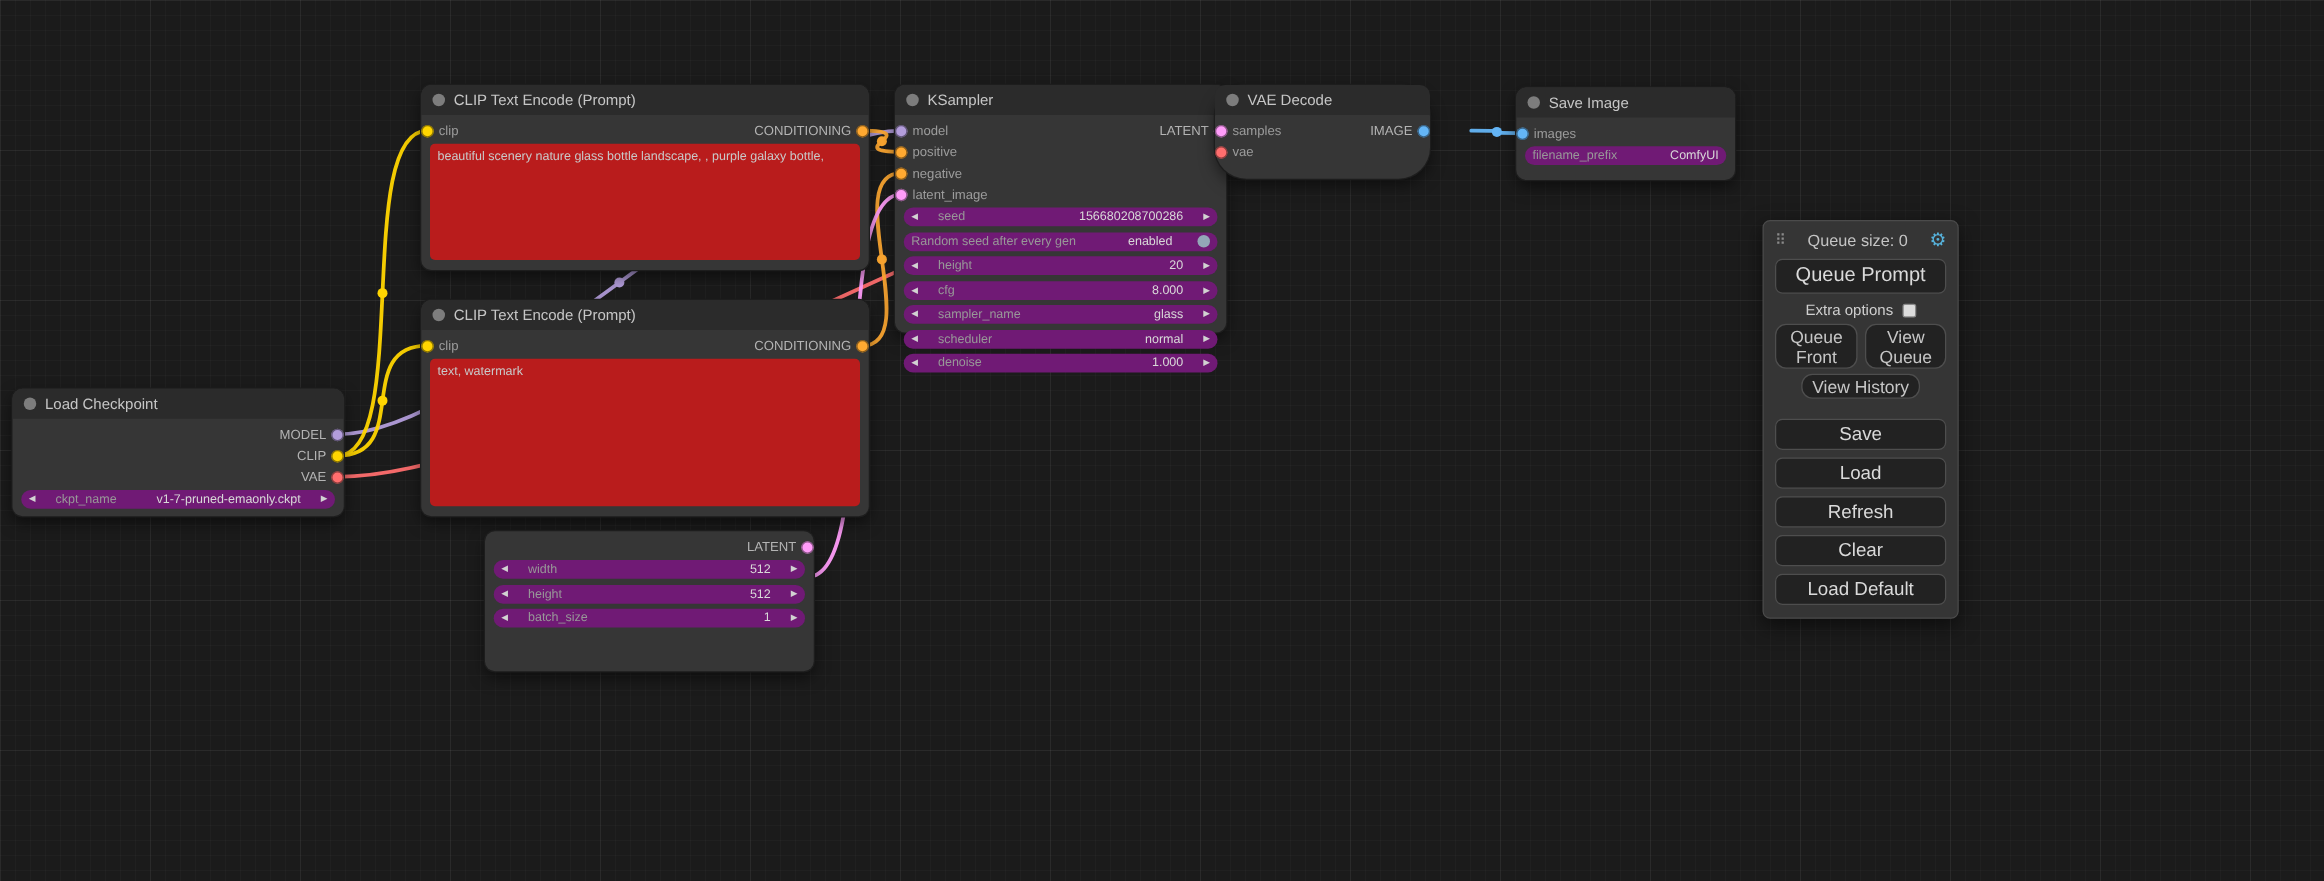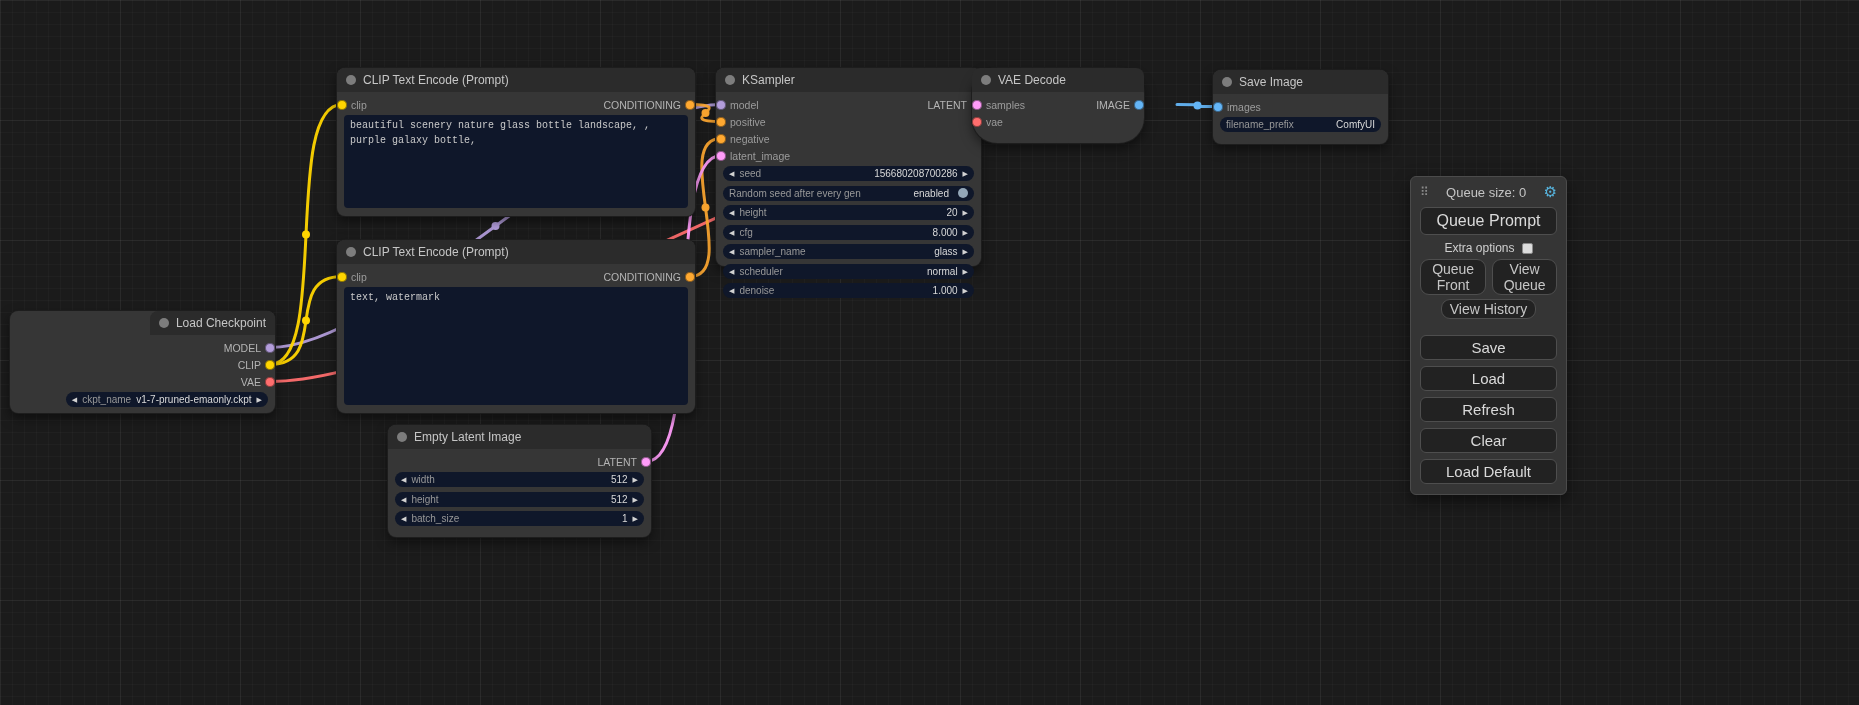--- a/index.html
+++ b/index.html
@@ -43,34 +43,34 @@
     box-shadow:0 0 0 1px rgba(0,0,0,.45) inset;
   }
   .dot.in  { left:0; }
   .dot.out { right:0; }
   .c-model{background:#B39DDB}.c-clip{background:#FFD500}.c-vae{background:#FF6E6E}
   .c-cond{background:#FFA931}.c-latent{background:#FF9CF9}.c-image{background:#64B5F6}
   .ilabel { margin-left:14px; color:#9c9c9c; }
   .olabel { margin-left:auto; margin-right:14px; color:#b4b4b4; }
 
   .widget {
-    height:15px; flex:0 0 15px; background:#0f172a; border-radius:8px;
+    height:15px; flex:0 0 15px; background:#701a75; border-radius:8px;
     margin:2.25px 7px; padding:0 6px;
-    display:flex; align-items:center; gap:5px;
+    display:flex; align-items:center; gap:16px;
     font-size:10px; color:#989898;
   }
   .widget .arrow { color:#d2d2d2; font-size:7px; line-height:1; }
   .widget .wvalue { margin-left:auto; color:#d8d8d8; }
   .widget .knob {
     width:10px; height:10px; border-radius:50%; background:#93a6b7;
     margin-left:4px; flex:0 0 auto;
   }
   .prompt {
-    flex:1; margin:2px 7px 8px; background:#0f172a; border-radius:4px;
-    padding:4px 6px; font-family:Liberation Mono, monospace;
+    flex:1; margin:2px 7px 8px; background:#b91c1c; border-radius:4px;
+    padding:4px 6px; font-family:Liberation Sans, sans-serif;
     font-size:10px; line-height:1.45; color:#c9c9c9;
     white-space:pre-wrap; word-break:break-word; overflow:hidden;
   }
 
   .menu {
     position:absolute; z-index:3; left:1410px; top:176px; width:157px;
     background:#353535; border:1px solid #4b4b4b; border-radius:6px;
     box-shadow:0 6px 16px rgba(0,0,0,.5);
     padding:6px 9px 10px; display:flex; flex-direction:column; gap:6px;
   }
@@ -105,21 +105,21 @@
   <circle class="f-model" cx="495.5" cy="226" r="4"></circle>
   <circle class="f-clip" cx="306" cy="234.5" r="4"></circle>
   <circle class="f-clip" cx="306" cy="320.5" r="4"></circle>
   <circle class="f-cond" cx="705.5" cy="113" r="4"></circle>
   <circle class="f-cond" cx="705.5" cy="207.5" r="4"></circle>
   <circle class="f-latent" cx="683.5" cy="308.5" r="4"></circle>
   <circle class="f-latent" cx="995.5" cy="104.5" r="4"></circle>
   <circle class="f-image" cx="1197.5" cy="105.5" r="4"></circle>
 </svg>
 
-<div class="node" style="left:10px; top:311px; width:265px; height:102px;align-items:flex-end;">
+<div class="node" style="left:10px; top:311px; width:265px; height:102px;">
   <div class="node-title">
     <span class="tdot"></span>
     <span>Load Checkpoint</span>
   </div>
   <div class="slots">
     <div class="slot">
       <span class="olabel">MODEL</span>
       <span class="dot out c-model"></span>
     </div>
     <div class="slot">
@@ -165,24 +165,20 @@
       <span class="dot in c-clip"></span>
       <span class="ilabel">clip</span>
       <span class="olabel">CONDITIONING</span>
       <span class="dot out c-cond"></span>
     </div>
   </div>
   <div class="prompt">text, watermark</div>
 </div>
 
 <div class="node" style="left:388px; top:425px; width:263px; height:112px;">
-  <div class="node-title">
-    <span class="tdot"></span>
-    <span>Empty Latent Image</span>
-  </div>
   <div class="slots">
     <div class="slot">
       <span class="olabel">LATENT</span>
       <span class="dot out c-latent"></span>
     </div>
   </div>
   <div class="widget">
     <span class="arrow">◀</span>
     <span>width</span>
     <span class="wvalue">512</span>

